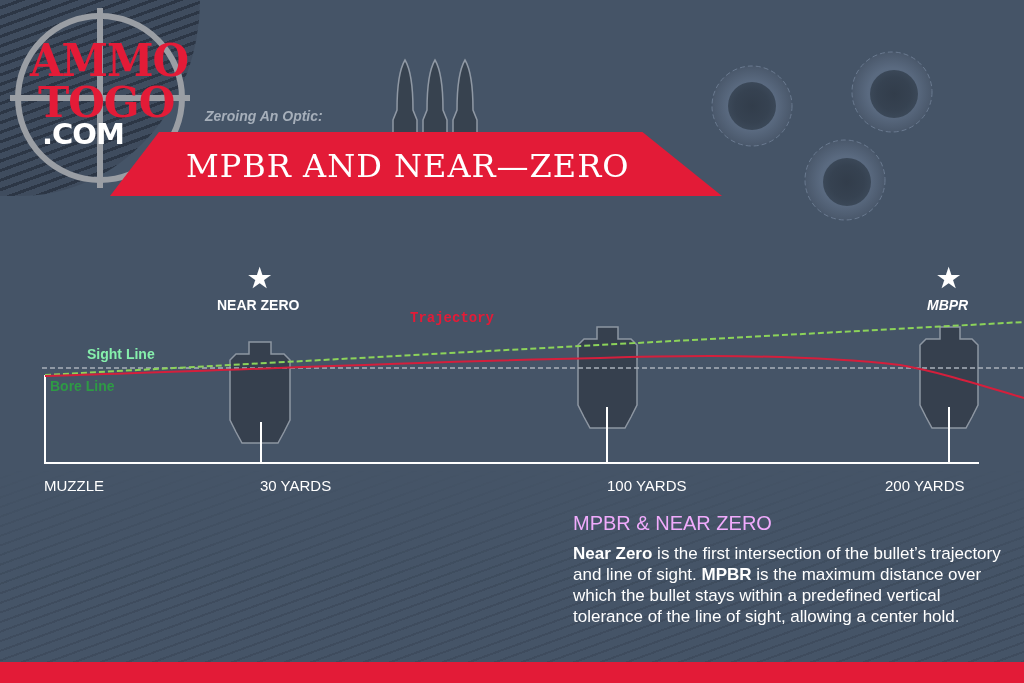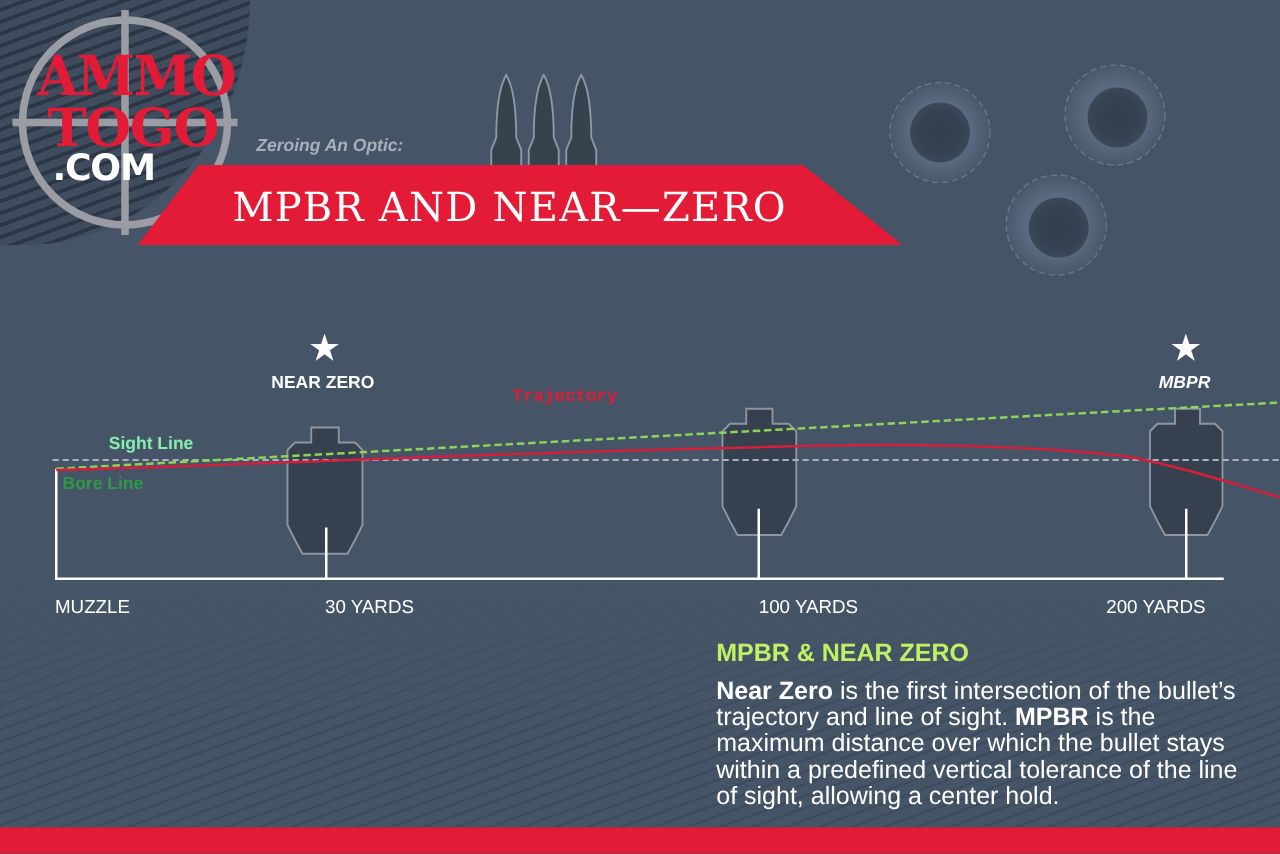--- a/index.html
+++ b/index.html
@@ -32,24 +32,24 @@
     .subtitle {
       position: absolute; left: 205px; top: 108px;
       font-style: italic; font-weight: bold; font-size: 14px; color: #a6afba;
     }
     .logo-text {
       position: absolute; font-family: "DejaVu Serif", serif; font-weight: bold;
       line-height: 1; letter-spacing: -1px;
     }
     .label { position: absolute; font-weight: bold; font-size: 14px; }
     .axis-label { position: absolute; top: 477px; font-size: 15px; color: #ffffff; }
-    .info-title { position: absolute; left: 573px; top: 512px; font-size: 20px; font-weight: bold; color: #bef264; }
+    .info-title { position: absolute; left: 573px; top: 512px; font-size: 20px; font-weight: normal; color: #f0abfc; }
     .info-body {
       position: absolute; left: 573px; top: 543px; width: 430px;
-      font-size: 20px; line-height: 21px; color: #ffffff;
+      font-size: 17px; line-height: 21px; color: #ffffff;
     }
     .info-body b { font-weight: bold; }
     .bottom-bar { position: absolute; left: 0; top: 662px; width: 1024px; height: 21px; background: #e31b37; }
     svg { position: absolute; }
   </style>
 </head>
 <body>
 
 <div class="stripes-bottom"></div>
 

